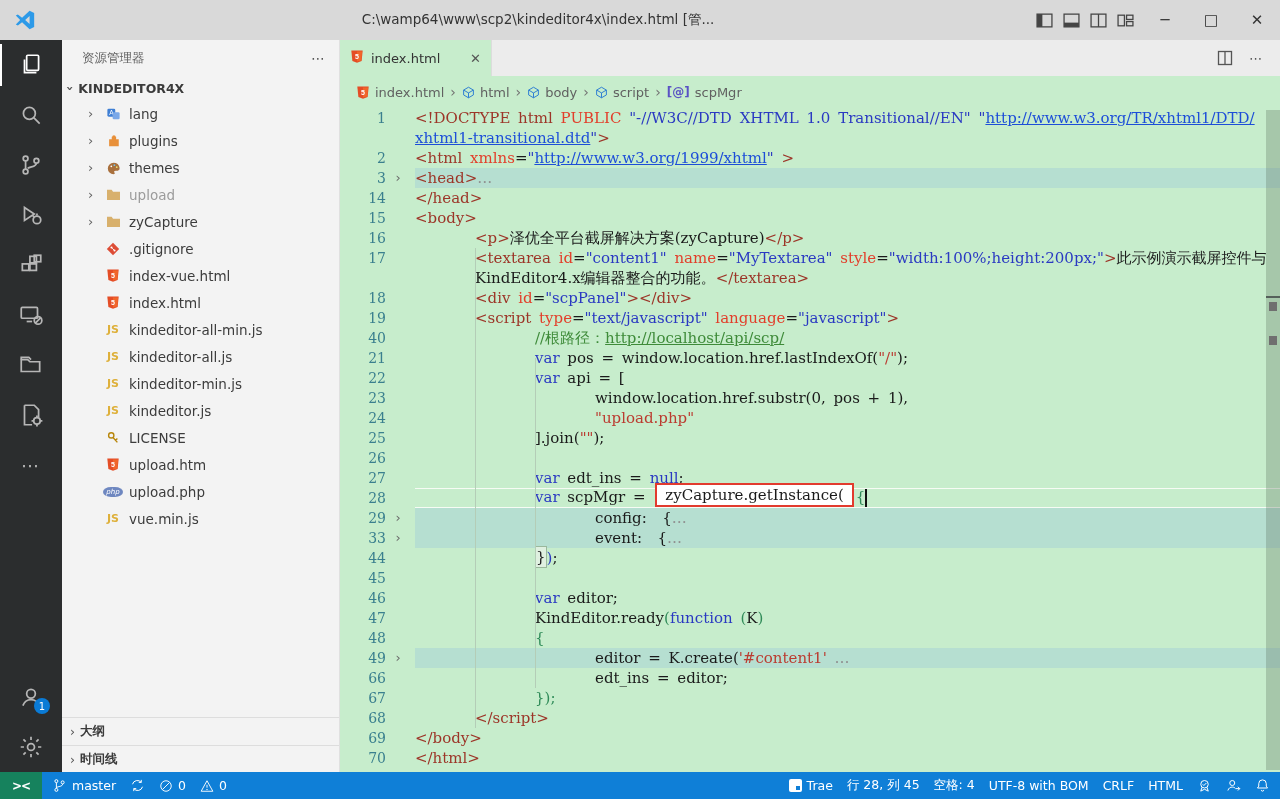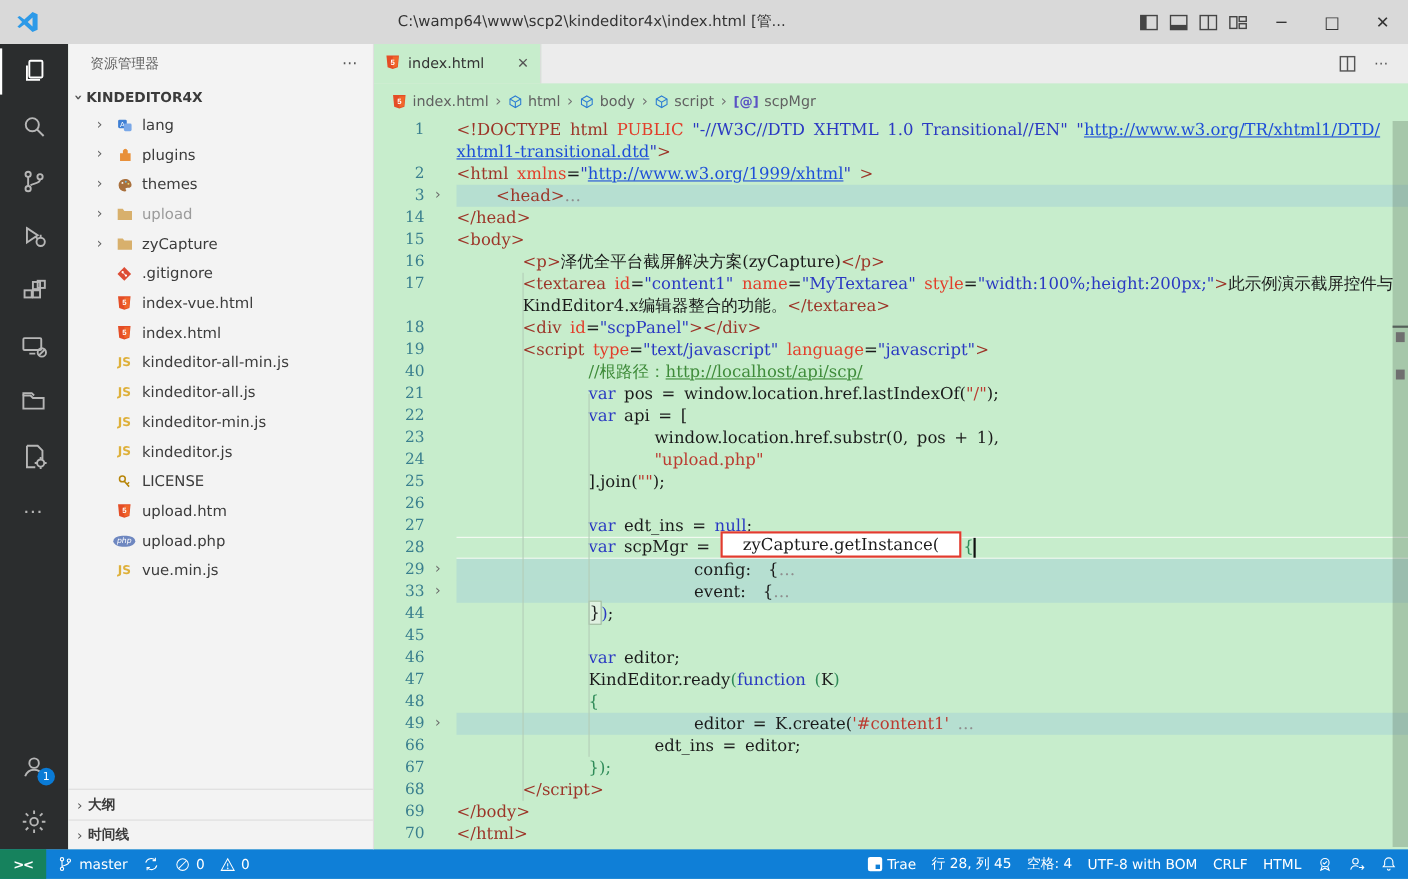--- a/index.html
+++ b/index.html
@@ -58,29 +58,29 @@
   .bc-item { display:flex; align-items:center; gap:5px; }
   .symbol-at { color:#5a52c4; font-size:12px; font-weight:bold; }
 
   
   .code { position:relative; flex:1; overflow:hidden; font-family:"DejaVu Serif","Liberation Serif",serif; font-size:15px; }
   .row { display:flex; height:20px; line-height:20px; }
   .gutter { width:75px; display:flex; flex-shrink:0; }
   .lnum { width:46px; text-align:right; color:#3a7f8e; font-size:14px; }
   .gchev { width:24px; text-align:center; color:#6a6a6a; font-size:13px; font-family:"DejaVu Sans",sans-serif; }
   .textwrap { flex:1; display:flex; white-space:pre; word-spacing:3px; min-width:0;align-items:flex-end; }
-  .row.hl .textwrap { background:rgba(168,212,213,.55);padding-left:36px; }
+  .row.hl .textwrap { background:rgba(168,212,213,.55); }
   .row.curline .textwrap { border-top:1px solid #f6fbf4; border-bottom:1px solid #f6fbf4; }
   .ind { flex-shrink:0; }
   .sg-t { color:#9c3528; } .sg-a { color:#e23e2a; } .sg-s { color:#2a39c2; }
   .sg-su { color:#1d4ed8; text-decoration:underline; }
   .sg-r { color:#bb3b30; } .sg-k { color:#2a39c2; }
   .sg-c { color:#3e8b39; } .sg-cu { color:#3e8b39; text-decoration:underline; }
   .sg-p { color:#1a1a1a; } .sg-b { color:#2f8b58; } .sg-f { color:#8f8f8f; }
-  .sg-box { background:#fff; border:2px solid #e23b2e; padding:0 18px; margin:0 2px; color:#1a1a1a; }
+  .sg-box { background:#fff; border:2px solid #e23b2e; padding:0 8px; margin:0 2px; color:#1a1a1a; }
   .sg-bm { background:#dff0e0; border:1px solid #9ab89c; }
   .caret { width:2px; height:18px; background:#101010; align-self:center; flex-shrink:0; }
   .tail { flex:1; background:rgba(168,212,213,.45); }
   .guide { position:absolute; width:1px; background:#b4cdb7; }
   .scrollbar { position:absolute; right:0; top:2px; width:14px; height:660px; background:rgba(96,118,100,.32); }
   .sb-mark { position:absolute; left:3px; width:8px; height:9px; background:#6f6f6f; }
   .sb-line { position:absolute; left:0; width:14px; height:2px; background:#55605a; }
 
   
   .statusbar { height:27px; background:#0f7fd7; display:flex; align-items:center; color:#fff; font-size:12.5px; }

